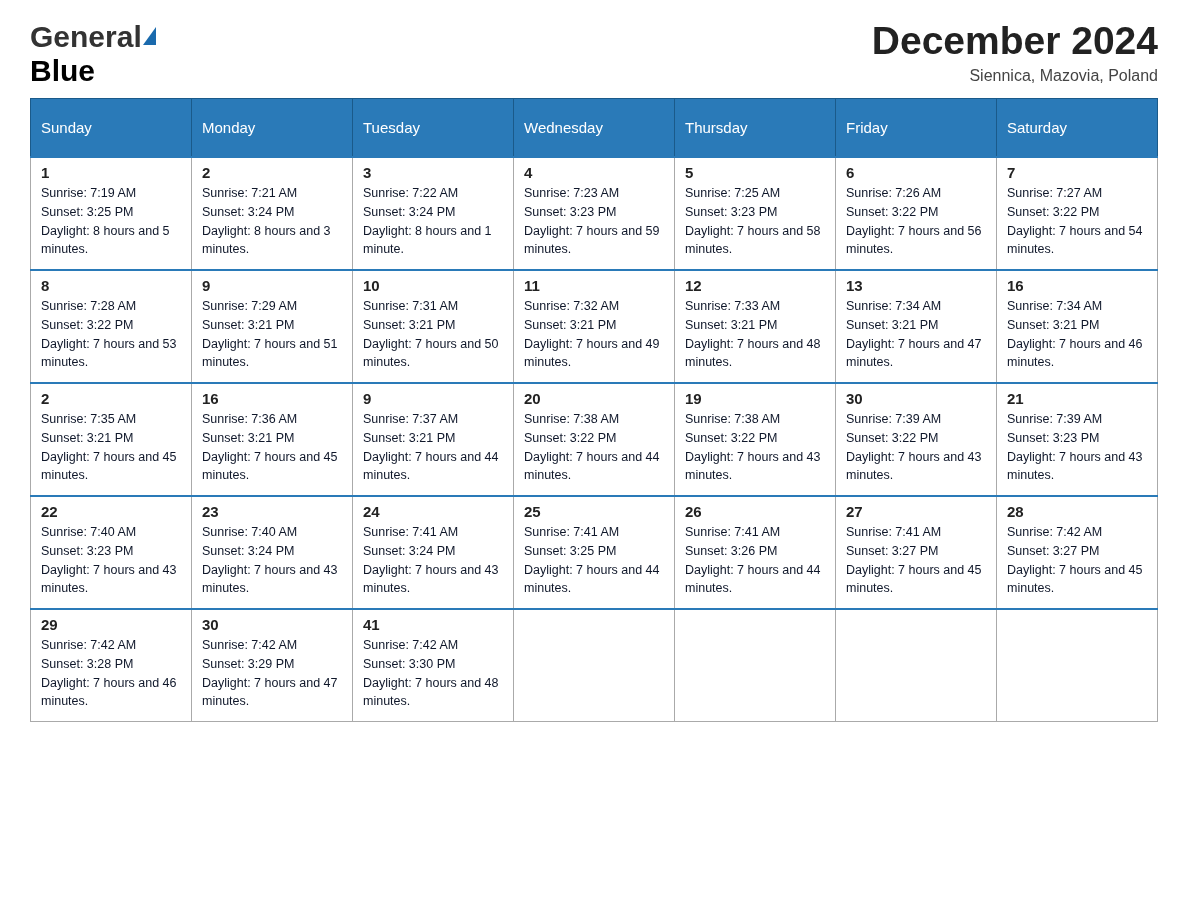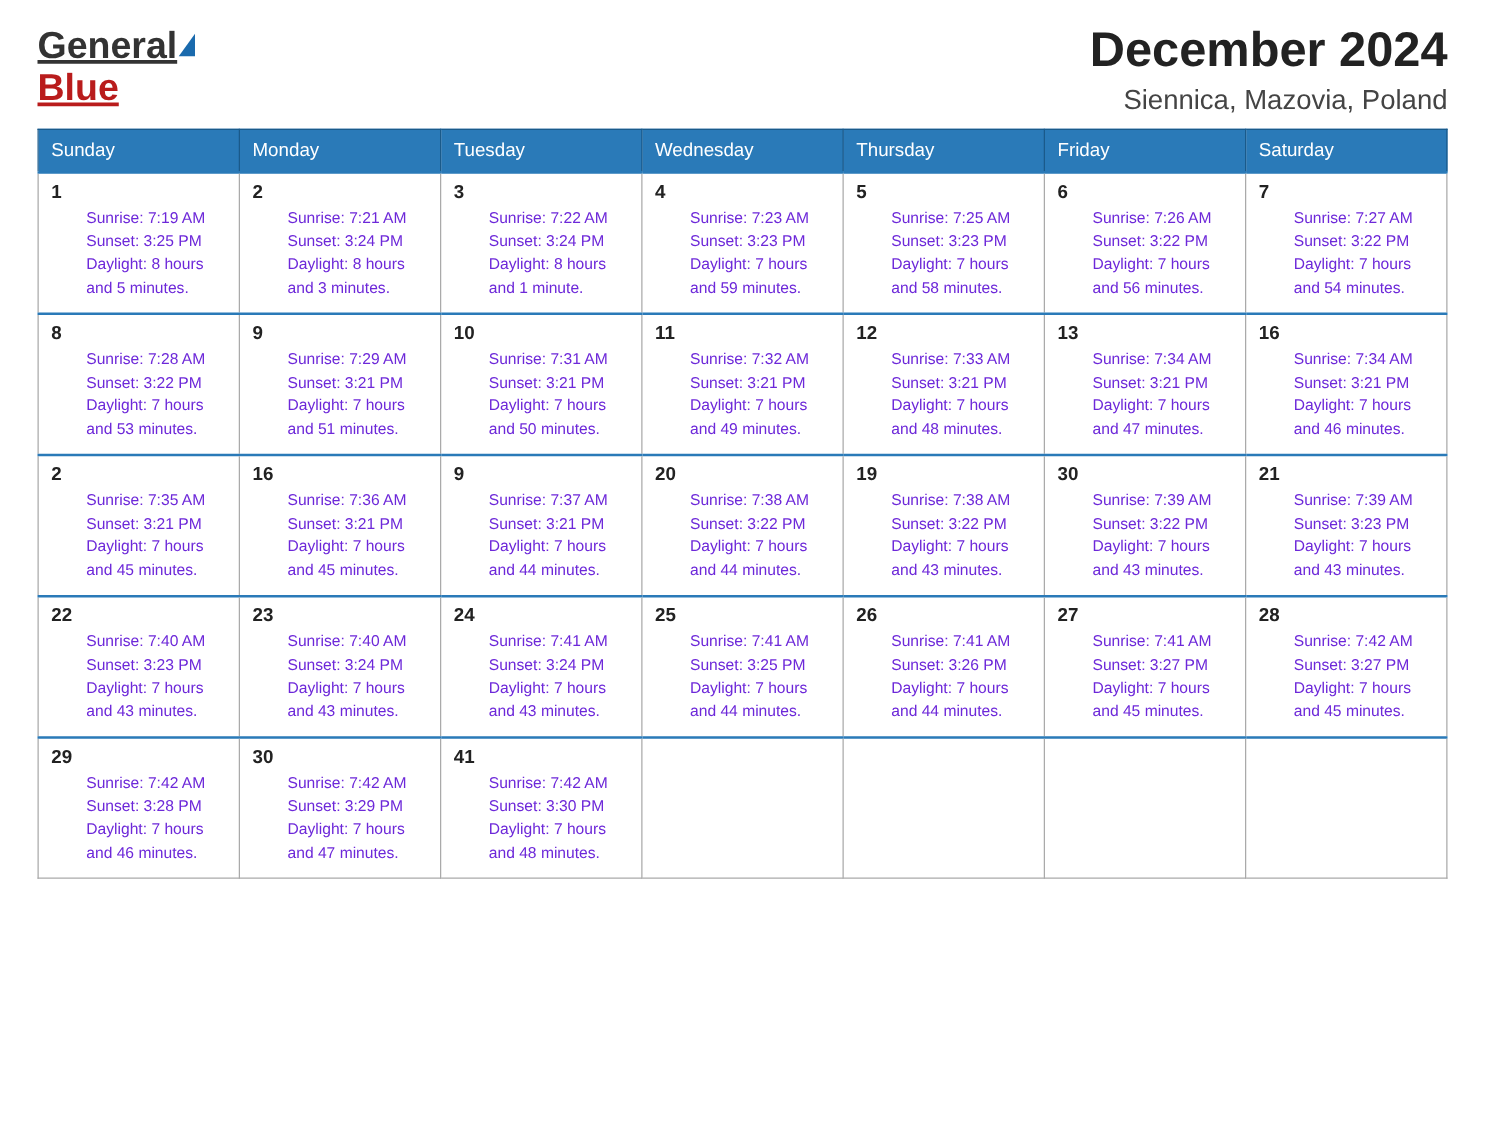--- a/index.html
+++ b/index.html
@@ -24,35 +24,35 @@
     .title-section {
       text-align: right;
     }
     .month-title {
       font-size: 39px;
       font-weight: bold;
       color: #222;
       line-height: 1.1;
     }
     .location-title {
-      font-size: 22px;
+      font-size: 16px;
       color: #444;
       margin-top: 4px;
     }
     .calendar-table {
       width: 100%;
       border-collapse: collapse;
       margin-top: 10px;
     }
     .calendar-table th {
       background-color: #2a7ab8;
       color: #fff;
       font-size: 15px;
       font-weight: normal;
-      padding: 8px 10px;
+      padding: 20px 10px;
       text-align: left;
       border: 1px solid #1a5a8a;
     }
     .calendar-table td {
       vertical-align: top;
       padding: 6px 10px 10px 10px;
       border: 1px solid #aaa;
       font-size: 12.5px;
       color: #333;
       width: calc(100% / 7);
@@ -61,44 +61,42 @@
     .day-number {
       font-size: 15px;
       font-weight: bold;
       color: #222;
       display: block;
       margin-bottom: 3px;
     }
     .day-info {
       font-size: 12.5px;
       line-height: 1.5;
-      color: #6d28d9;
-      margin-left: 28px;
+      color: #0f172a;
     }
     .calendar-table tr td {
       border-top: 2px solid #2a7ab8;
     }
     .calendar-table tr td + td {
       border-top: 2px solid #2a7ab8;
     }
     .empty-cell {
       background: #fff;
     }
     .logo-wrapper {
       display: flex;
       align-items: center;
     }
     .logo-text {
       font-size: 30px;
       font-weight: bold;
       color: #333;
-      text-decoration: underline;
     }
     .logo-blue-text {
-      color: #b91c1c;
+      color: #000000;
     }
     .logo-arrow {
       display: inline-block;
       width: 0;
       height: 0;
       border-left: 13px solid transparent;
       border-right: 0px solid transparent;
       border-bottom: 18px solid #1a6aad;
       margin-left: 1px;
       vertical-align: middle;

